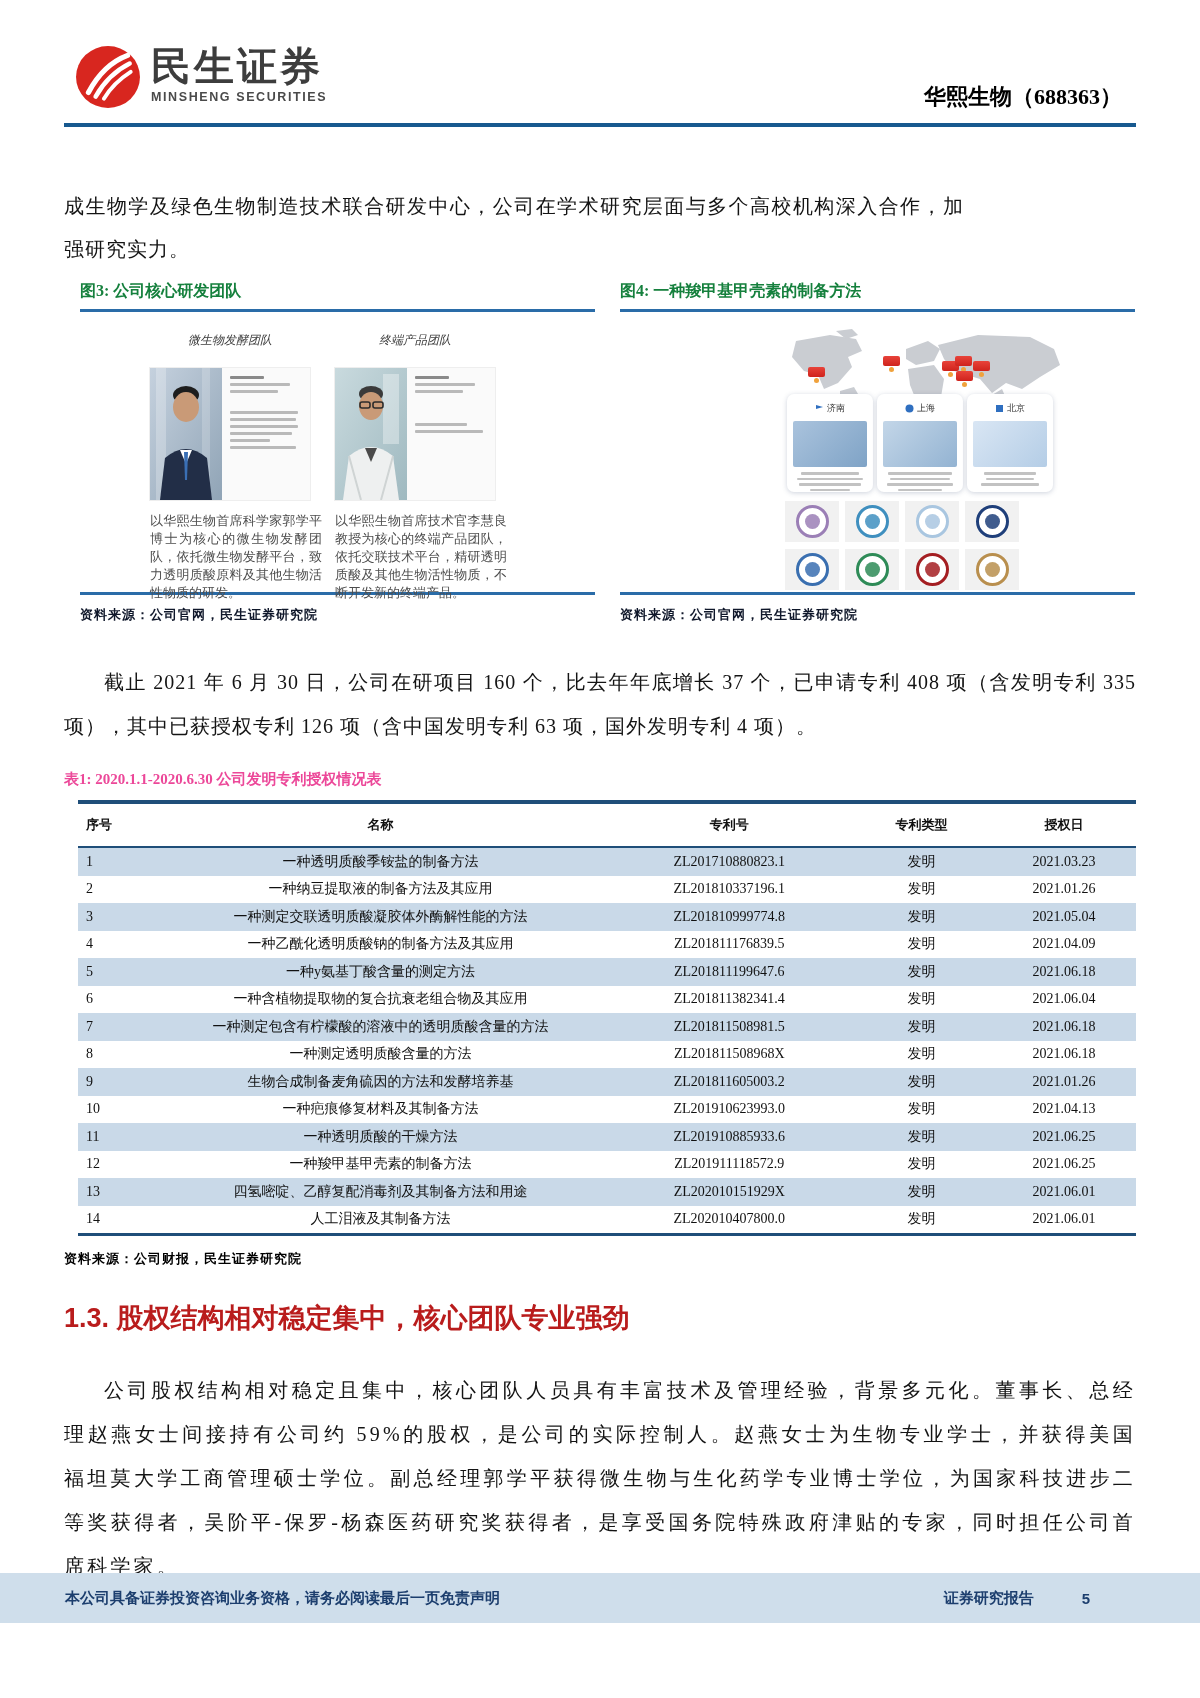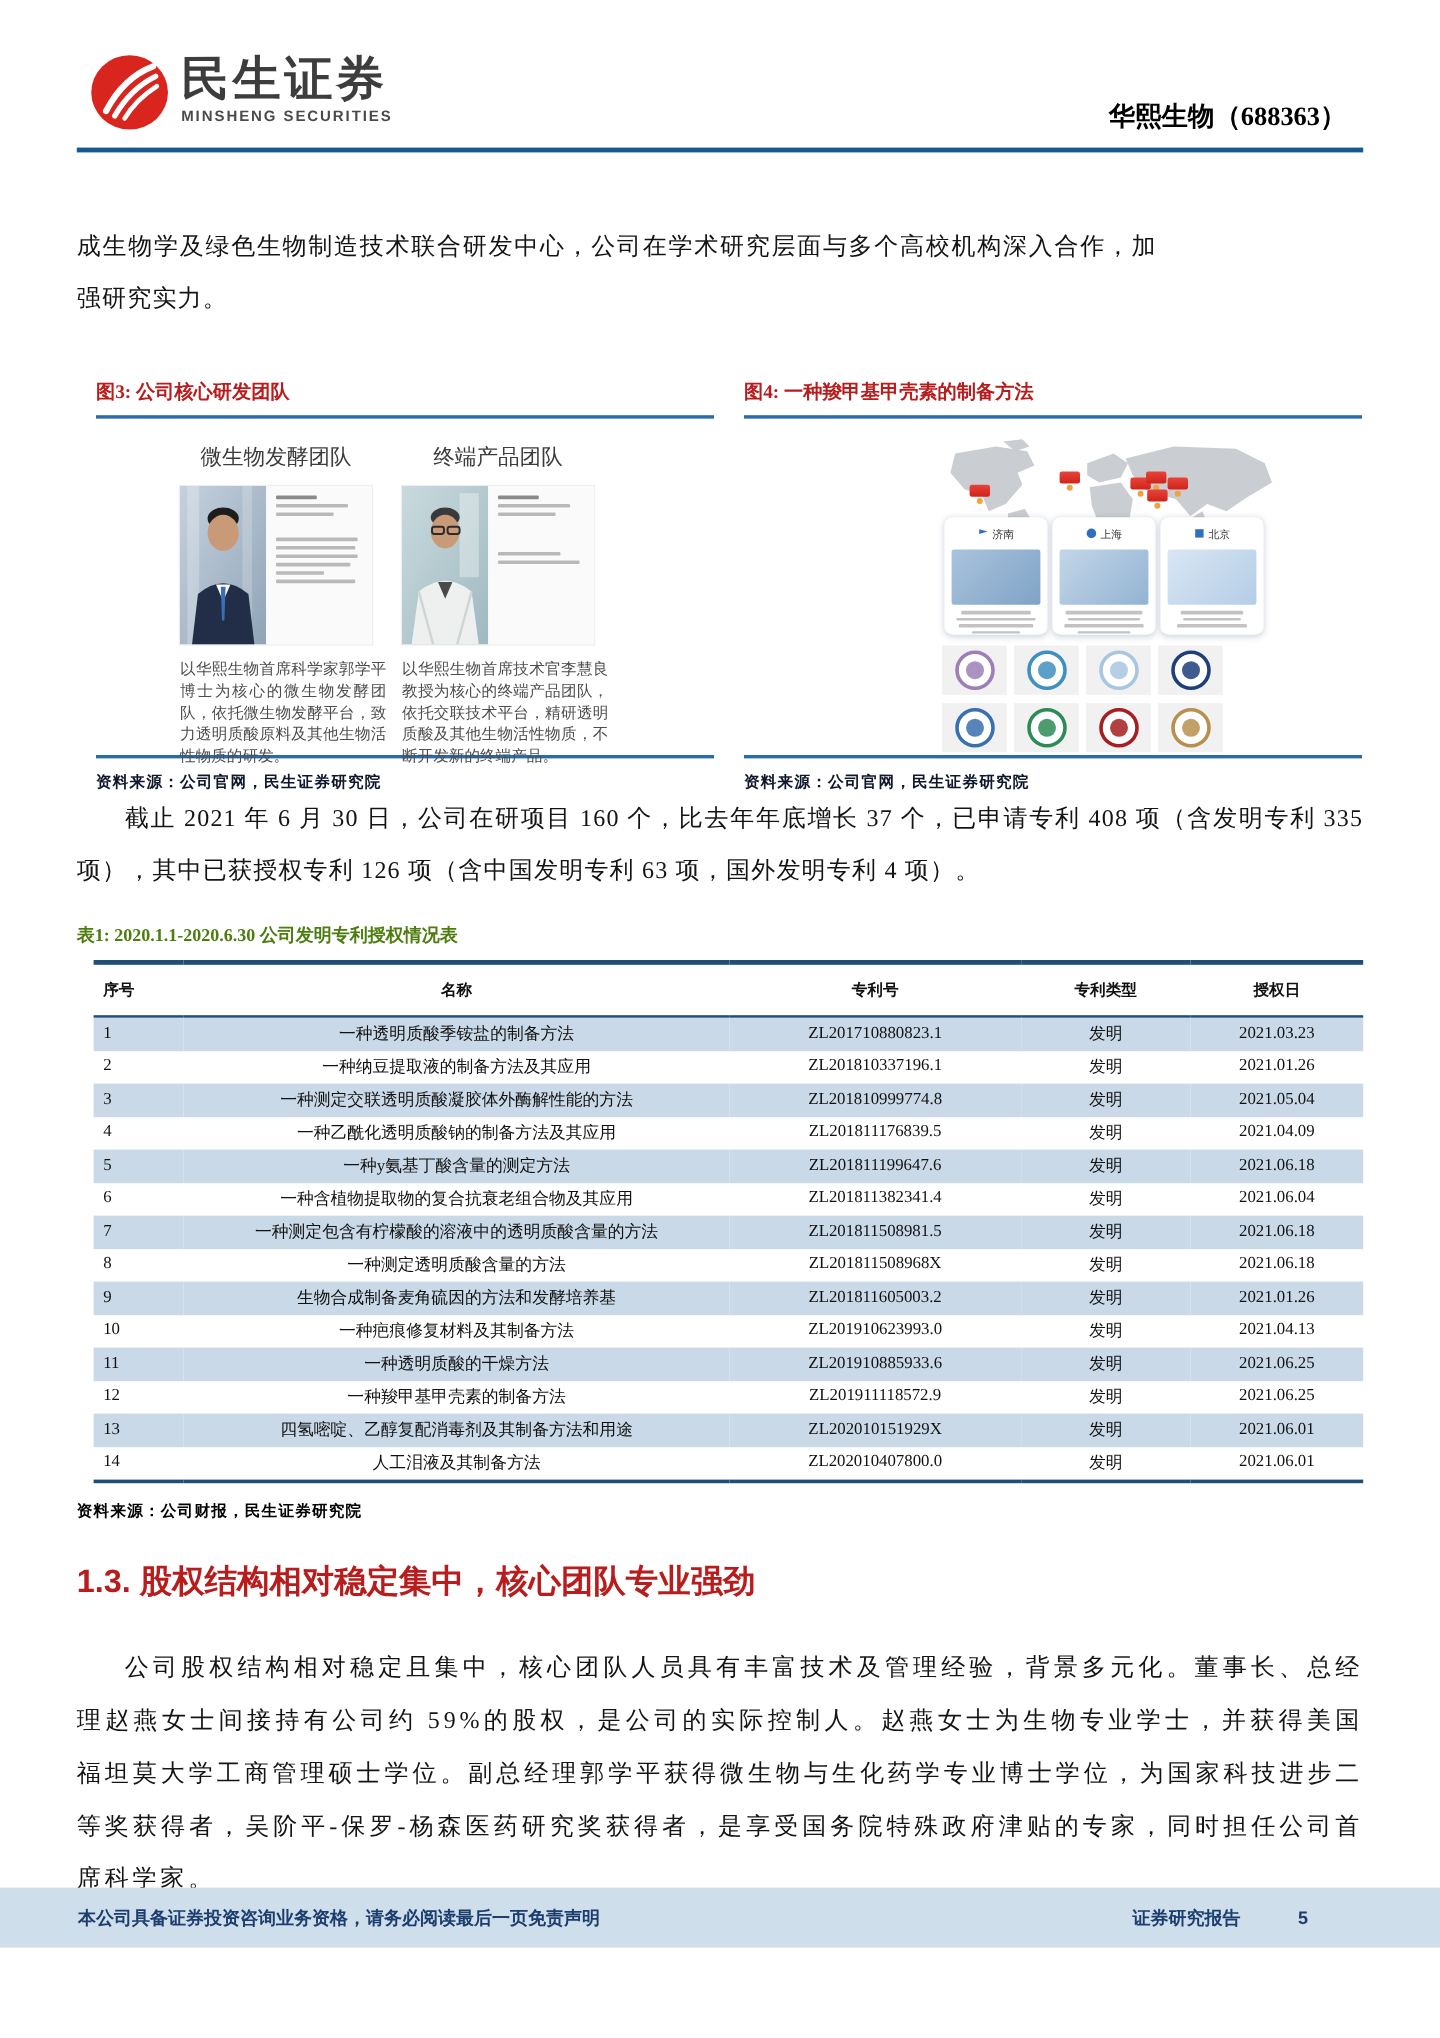--- a/index.html
+++ b/index.html
@@ -20,28 +20,28 @@
   
   .para{position:absolute;left:64px;width:1072px;font-size:20px;color:#141414;
         text-align:justify;letter-spacing:1px;}
   .intro{top:165px;width:900px;line-height:43px;}
   .patent-para{top:640px;line-height:44px;text-indent:2em;}
   .body-para{top:1348px;line-height:44px;text-indent:2em;letter-spacing:3.2px;}
 
   
   .figure{position:absolute;top:278px;width:515px;}
   .fig3{left:80px;} .fig4{left:620px;}
-  .fig-caption{font-size:16px;font-weight:bold;color:#b91c1c;height:31px;line-height:26px;margin-top:37px;}
+  .fig-caption{font-size:16px;font-weight:bold;color:#15803d;height:31px;line-height:26px;}
   .fig-rule{height:3px;background:#2a6ca8;}
   .fig-body{position:relative;height:280px;background:#fff;}
   .fig-source{padding-top:11px;font-size:13px;font-weight:bold;color:#0f172a;letter-spacing:1px;}
 
   
-  .team-head{position:absolute;top:20px;font-size:18px;color:#3c3c3c;width:160px;text-align:center;
-             font-family:"Liberation Sans",sans-serif;}
+  .team-head{position:absolute;top:20px;font-size:12px;color:#3c3c3c;width:160px;text-align:center;
+             font-family:"Liberation Sans",sans-serif;font-style:italic;}
   .team-card{position:absolute;top:56px;width:160px;height:132px;display:flex;
              box-shadow:0 0 0 1px #eee;}
   .team-photo{width:72px;height:132px;flex:none;}
   .team-photo svg{display:block;}
   .team-info{flex:1;background:#fafafa;padding:8px 6px 0 8px;}
   .bar{height:3px;background:#b9b9b9;border-radius:1px;margin-bottom:4px;}
   .bar.dark{background:#8a8a8a;}
   .team-desc{position:absolute;top:200px;width:172px;font-size:13px;line-height:1.38;
              color:#4d4d4d;text-align:justify;}
 
@@ -58,21 +58,21 @@
   .city-photo{width:74px;height:46px;border-radius:2px;margin:0 auto 5px;}
   .cbar{height:2.5px;background:#c2c2c2;border-radius:1px;margin:3px auto;}
   .uni-tile{position:absolute;width:54px;height:41px;background:#f1f1f1;
             display:flex;align-items:center;justify-content:center;}
   .uni-logo{width:33px;height:33px;border-radius:50%;background:#fff;border:3px solid var(--c,#888);
             position:relative;box-sizing:border-box;}
   .uni-logo::after{content:"";position:absolute;left:6px;top:6px;right:6px;bottom:6px;
                    border-radius:50%;background:var(--c,#888);opacity:.85;}
 
   
-  .table-title{position:absolute;left:64px;top:770px;font-size:15px;font-weight:bold;color:#4d7c0f;}
+  .table-title{position:absolute;left:64px;top:770px;font-size:15px;font-weight:bold;color:#ec4899;}
   table.patents{position:absolute;left:78px;top:800px;width:1058px;border-collapse:collapse;
                 font-size:14px;color:#111;}
   table.patents{border-top:4px solid #1f4e79;border-bottom:3px solid #1f4e79;}
   table.patents thead th{font-weight:bold;font-size:13px;height:42px;
                          border-bottom:2.5px solid #1f4e79;padding:0 4px;}
   table.patents th.c-idx{width:66px;text-align:left;padding-left:8px;}
   table.patents th.c-name{width:470px;}
   table.patents th.c-num{width:242px;}
   table.patents th.c-type{width:140px;}
   table.patents th.c-date{width:140px;}

